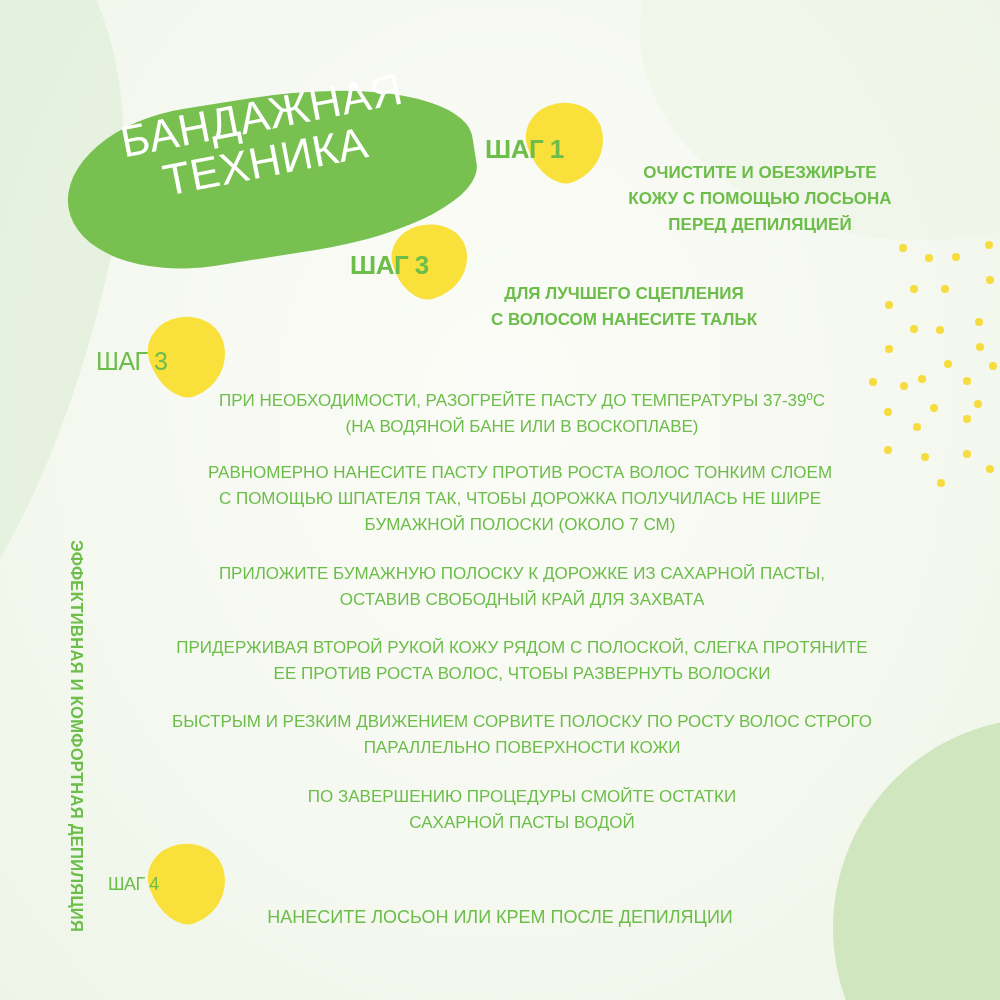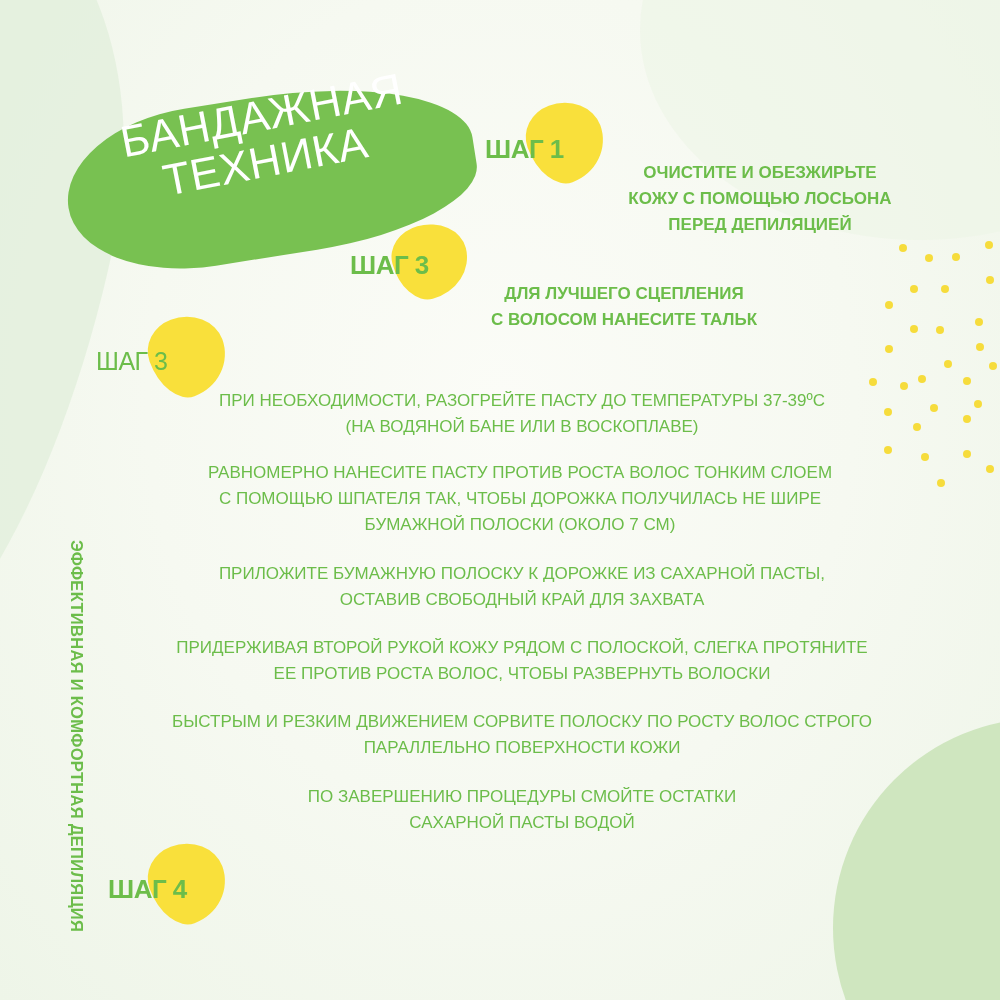--- a/index.html
+++ b/index.html
@@ -138,17 +138,20 @@
   <div class="para" style="top:709px;left:22px;font-weight:normal">
     <div>БЫСТРЫМ И РЕЗКИМ ДВИЖЕНИЕМ СОРВИТЕ ПОЛОСКУ ПО РОСТУ ВОЛОС СТРОГО</div>
     <div>ПАРАЛЛЕЛЬНО ПОВЕРХНОСТИ КОЖИ</div>
   </div>
   <div class="para" style="top:784px;left:22px;font-weight:normal">
     <div>ПО ЗАВЕРШЕНИЮ ПРОЦЕДУРЫ СМОЙТЕ ОСТАТКИ</div>
     <div>САХАРНОЙ ПАСТЫ ВОДОЙ</div>
   </div>
 
   <div class="yblob" style="left:150px;top:843px;width:76px;height:80px;transform:rotate(-20deg)"></div>
-  <div class="step-label" style="left:108px;top:874px;font-weight:bold;font-size:26px">ШАГ 4</div>
+  <div class="step-label" style="left:108px;top:874px;font-weight:normal;font-size:18px">ШАГ 4</div>
+  <div class="para para-lg" style="top:904px;left:0;font-weight:normal">
+    <div>НАНЕСИТЕ ЛОСЬОН ИЛИ КРЕМ ПОСЛЕ ДЕПИЛЯЦИИ</div>
+  </div>
 
   <div class="vertical">ЭФФЕКТИВНАЯ И КОМФОРТНАЯ ДЕПИЛЯЦИЯ</div>
 
 </div>
 
 </body></html>

